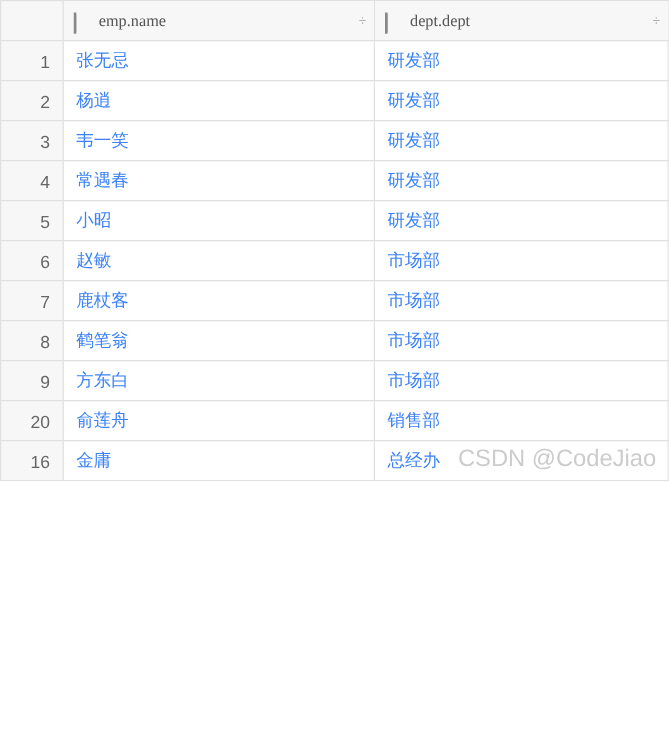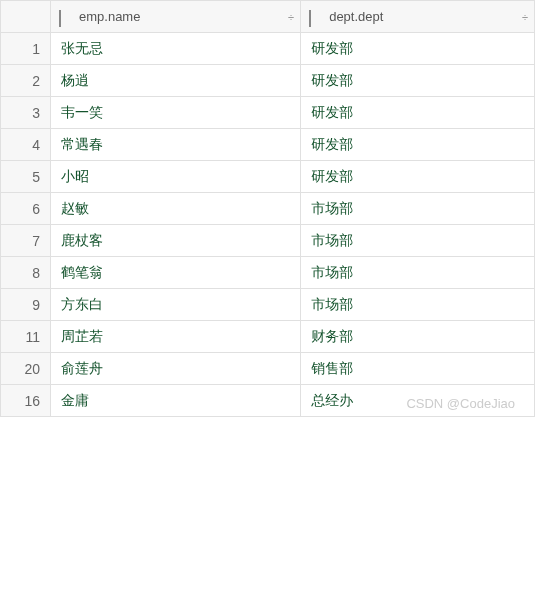--- a/index.html
+++ b/index.html
@@ -29,37 +29,37 @@
       padding: 6px 10px;
       vertical-align: middle;
       height: 32px;
     }
     .rownum-header {
       background: #f7f7f7;
       width: 50px;
     }
     .header-cell {
       background: #f7f7f7;
-      font-family: Liberation Sans, sans-serif;
+      font-family: Liberation Serif, serif;
       font-size: 13px;
       color: #555;
       position: relative;
       padding-left: 28px;
       padding-right: 20px;
     }
     .rownum-cell {
       background: #f7f7f7;
       text-align: right;
       color: #666;
       width: 50px;
       font-size: 14px;
     }
     .cell {
       background: #fff;
-      color: #14532d;
+      color: #3b82f6;
     }
     .col-icon {
       position: absolute;
       left: 8px;
       top: 50%;
       transform: translateY(-50%);
       width: 14px;
       height: 12px;
     }
     .col-icon .mini-table {
@@ -91,23 +91,23 @@
       position: absolute;
       right: 6px;
       top: 50%;
       transform: translateY(-50%);
       color: #999;
       font-size: 11px;
     }
     .watermark {
       position: absolute;
       bottom: 6px;
-      right: 20px;
+      right: 10px;
       color: #ccc;
-      font-size: 13px;
+      font-size: 19px;
       pointer-events: none;
       margin-top: 27px;
     }
   </style>
 </head>
 <body>
 
 <div class="table">
   <div class="row">
     <div class="rownum-header"></div>
@@ -162,25 +162,20 @@
     <div class="rownum-cell">8</div>
     <div class="cell">鹤笔翁</div>
     <div class="cell">市场部</div>
   </div>
   <div class="row">
     <div class="rownum-cell">9</div>
     <div class="cell">方东白</div>
     <div class="cell">市场部</div>
   </div>
   <div class="row">
-    <div class="rownum-cell">11</div>
-    <div class="cell">周芷若</div>
-    <div class="cell">财务部</div>
-  </div>
-  <div class="row">
     <div class="rownum-cell">20</div>
     <div class="cell">俞莲舟</div>
     <div class="cell">销售部</div>
   </div>
   <div class="row">
     <div class="rownum-cell">16</div>
     <div class="cell">金庸</div>
     <div class="cell">总经办</div>
   </div>
 </div>

